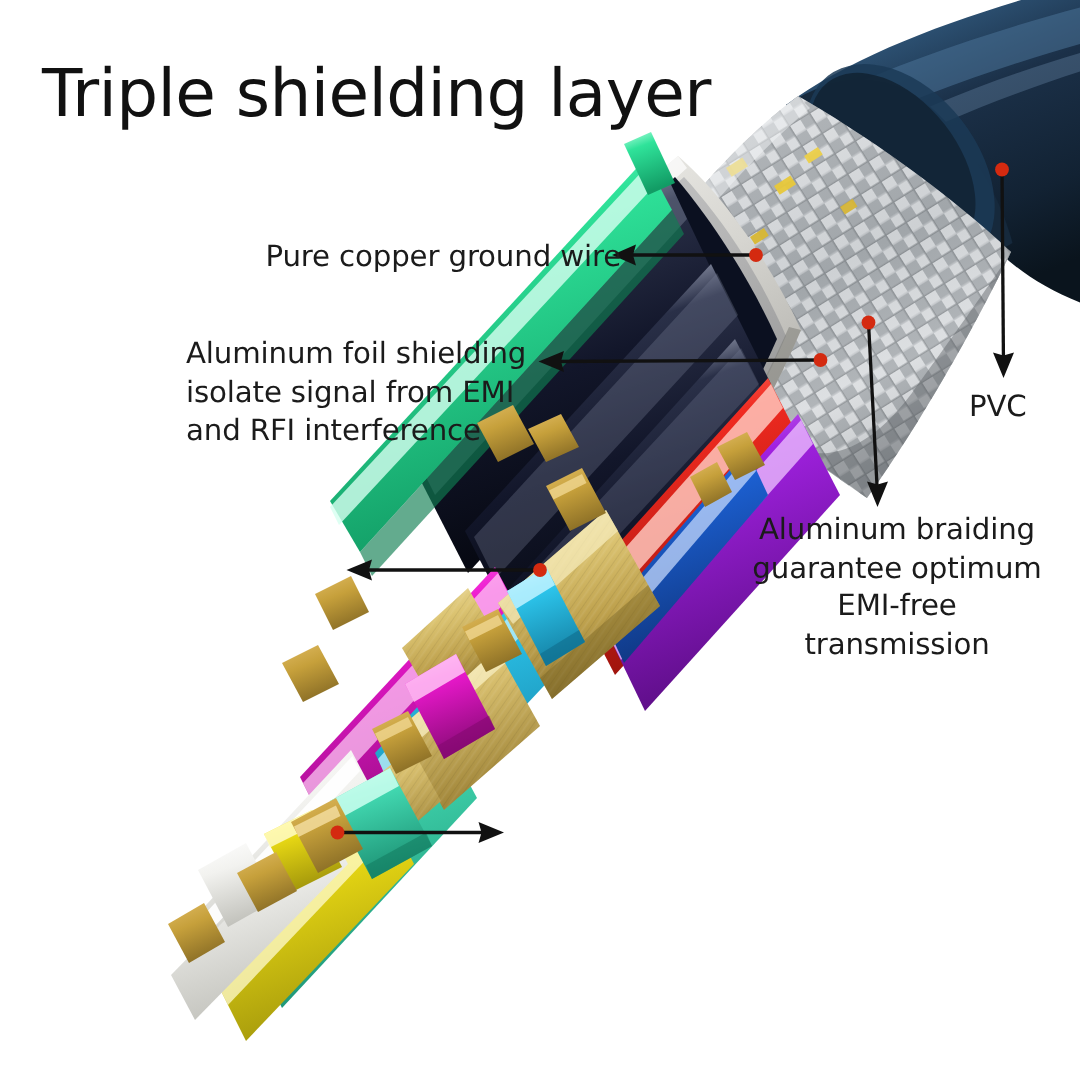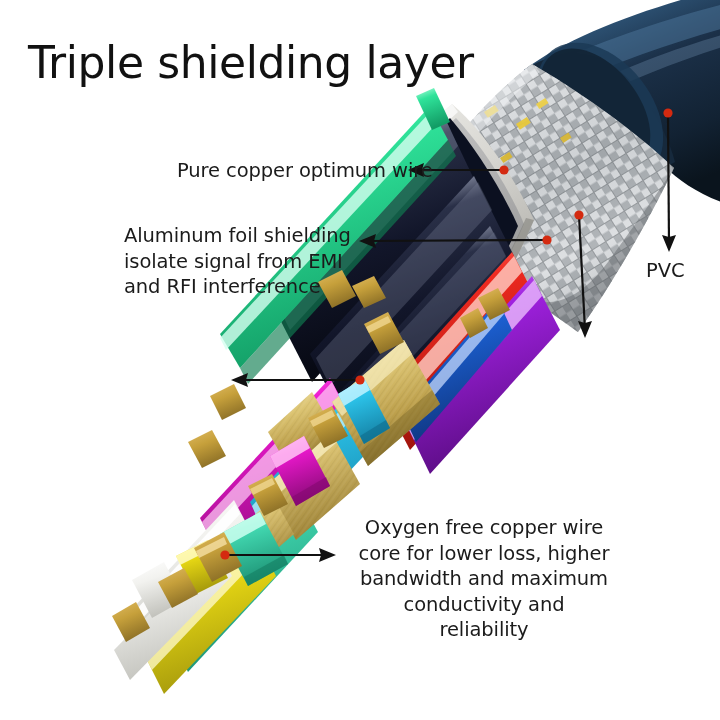--- a/index.html
+++ b/index.html
@@ -408,28 +408,27 @@
       <circle cx="535" cy="240" r="4.6" fill="#d42a10"></circle>
       <circle cx="348" cy="380" r="4.6" fill="#d42a10"></circle>
       <circle cx="213" cy="555" r="4.6" fill="#d42a10"></circle>
       <circle cx="567" cy="215" r="4.6" fill="#d42a10"></circle>
       <circle cx="656" cy="113" r="4.6" fill="#d42a10"></circle>
     </g>
   </svg>
 
   <div id="title">Triple shielding layer</div>
 
-  <div class="label" id="lbl-ground">Pure copper optimum wire</div>
+  <div class="label" id="lbl-ground">Pure copper ground wire</div>
 
   <div class="label" id="lbl-foil">Aluminum foil  shielding
 isolate signal from EMI
 and RFI interference</div>
 
 
-  <div class="label" id="lbl-oxygen">Oxygen free copper wire
-core for lower loss, higher
-bandwidth and maximum
-conductivity and reliability</div>
-
+
+  <div class="label" id="lbl-braid">Aluminum braiding
+guarantee optimum
+EMI-free transmission</div>
 
   <div class="label" id="lbl-pvc">PVC</div>
 
 </div>
 
 </body></html>

